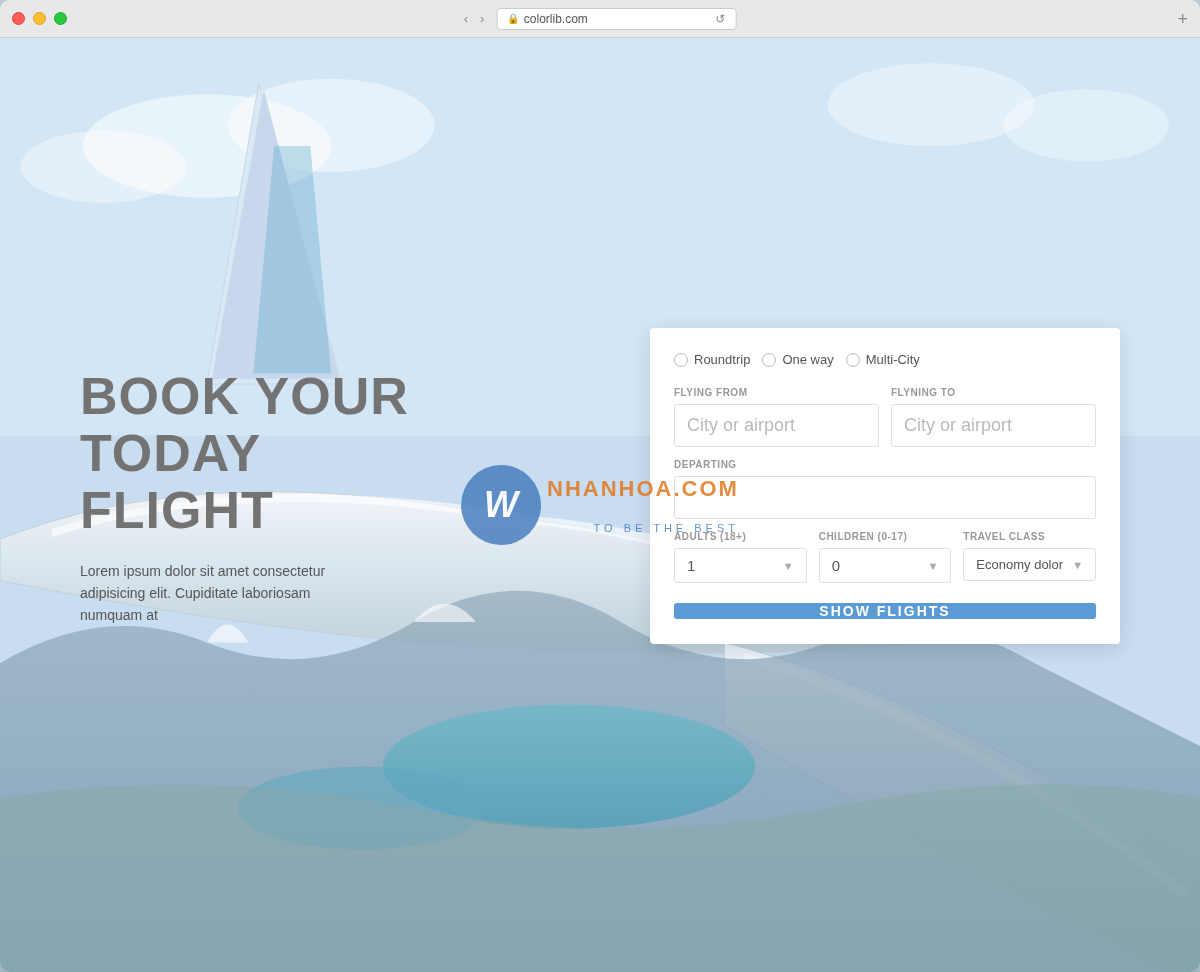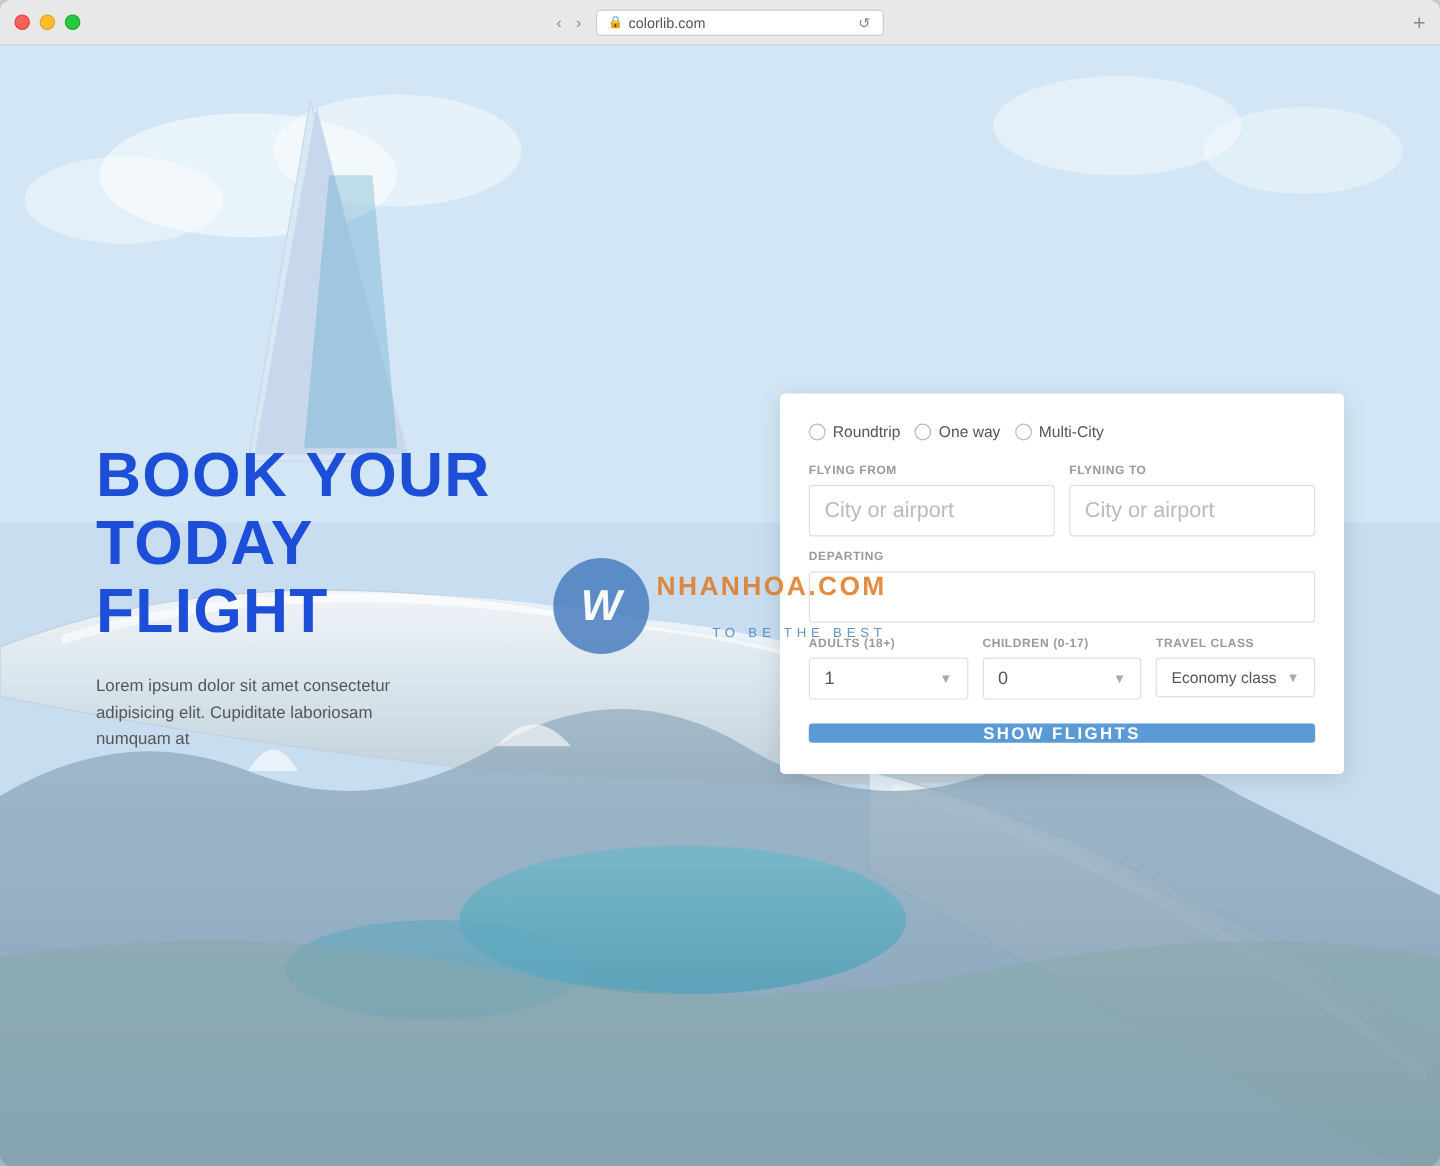--- a/index.html
+++ b/index.html
@@ -115,21 +115,21 @@
     
     .hero-text {
       position: absolute;
       left: 80px;
       top: 330px;
     }
 
     .hero-title {
       font-size: 52px;
       font-weight: 700;
-      color: #1d4ed8;
+      color: #737373;
       line-height: 1.1;
       letter-spacing: 1px;
       text-transform: uppercase;
     }
 
     .hero-subtitle {
       margin-top: 20px;
       font-size: 14px;
       color: #555;
       line-height: 1.6;
@@ -508,21 +508,21 @@
         <div class="form-group">
           <label class="form-label">CHILDREN (0-17)</label>
           <div class="stepper-control">
             <span class="stepper-value">0</span>
             <span class="stepper-arrow">▼</span>
           </div>
         </div>
         <div class="form-group">
           <label class="form-label">TRAVEL CLASS</label>
           <div class="select-control">
-            <span class="select-value">Economy class</span>
+            <span class="select-value">Economy dolor</span>
             <span class="select-arrow">▼</span>
           </div>
         </div>
       </div>
 
       
       <button class="show-flights-btn">SHOW FLIGHTS</button>
     </div>
   </div>
 </div>

